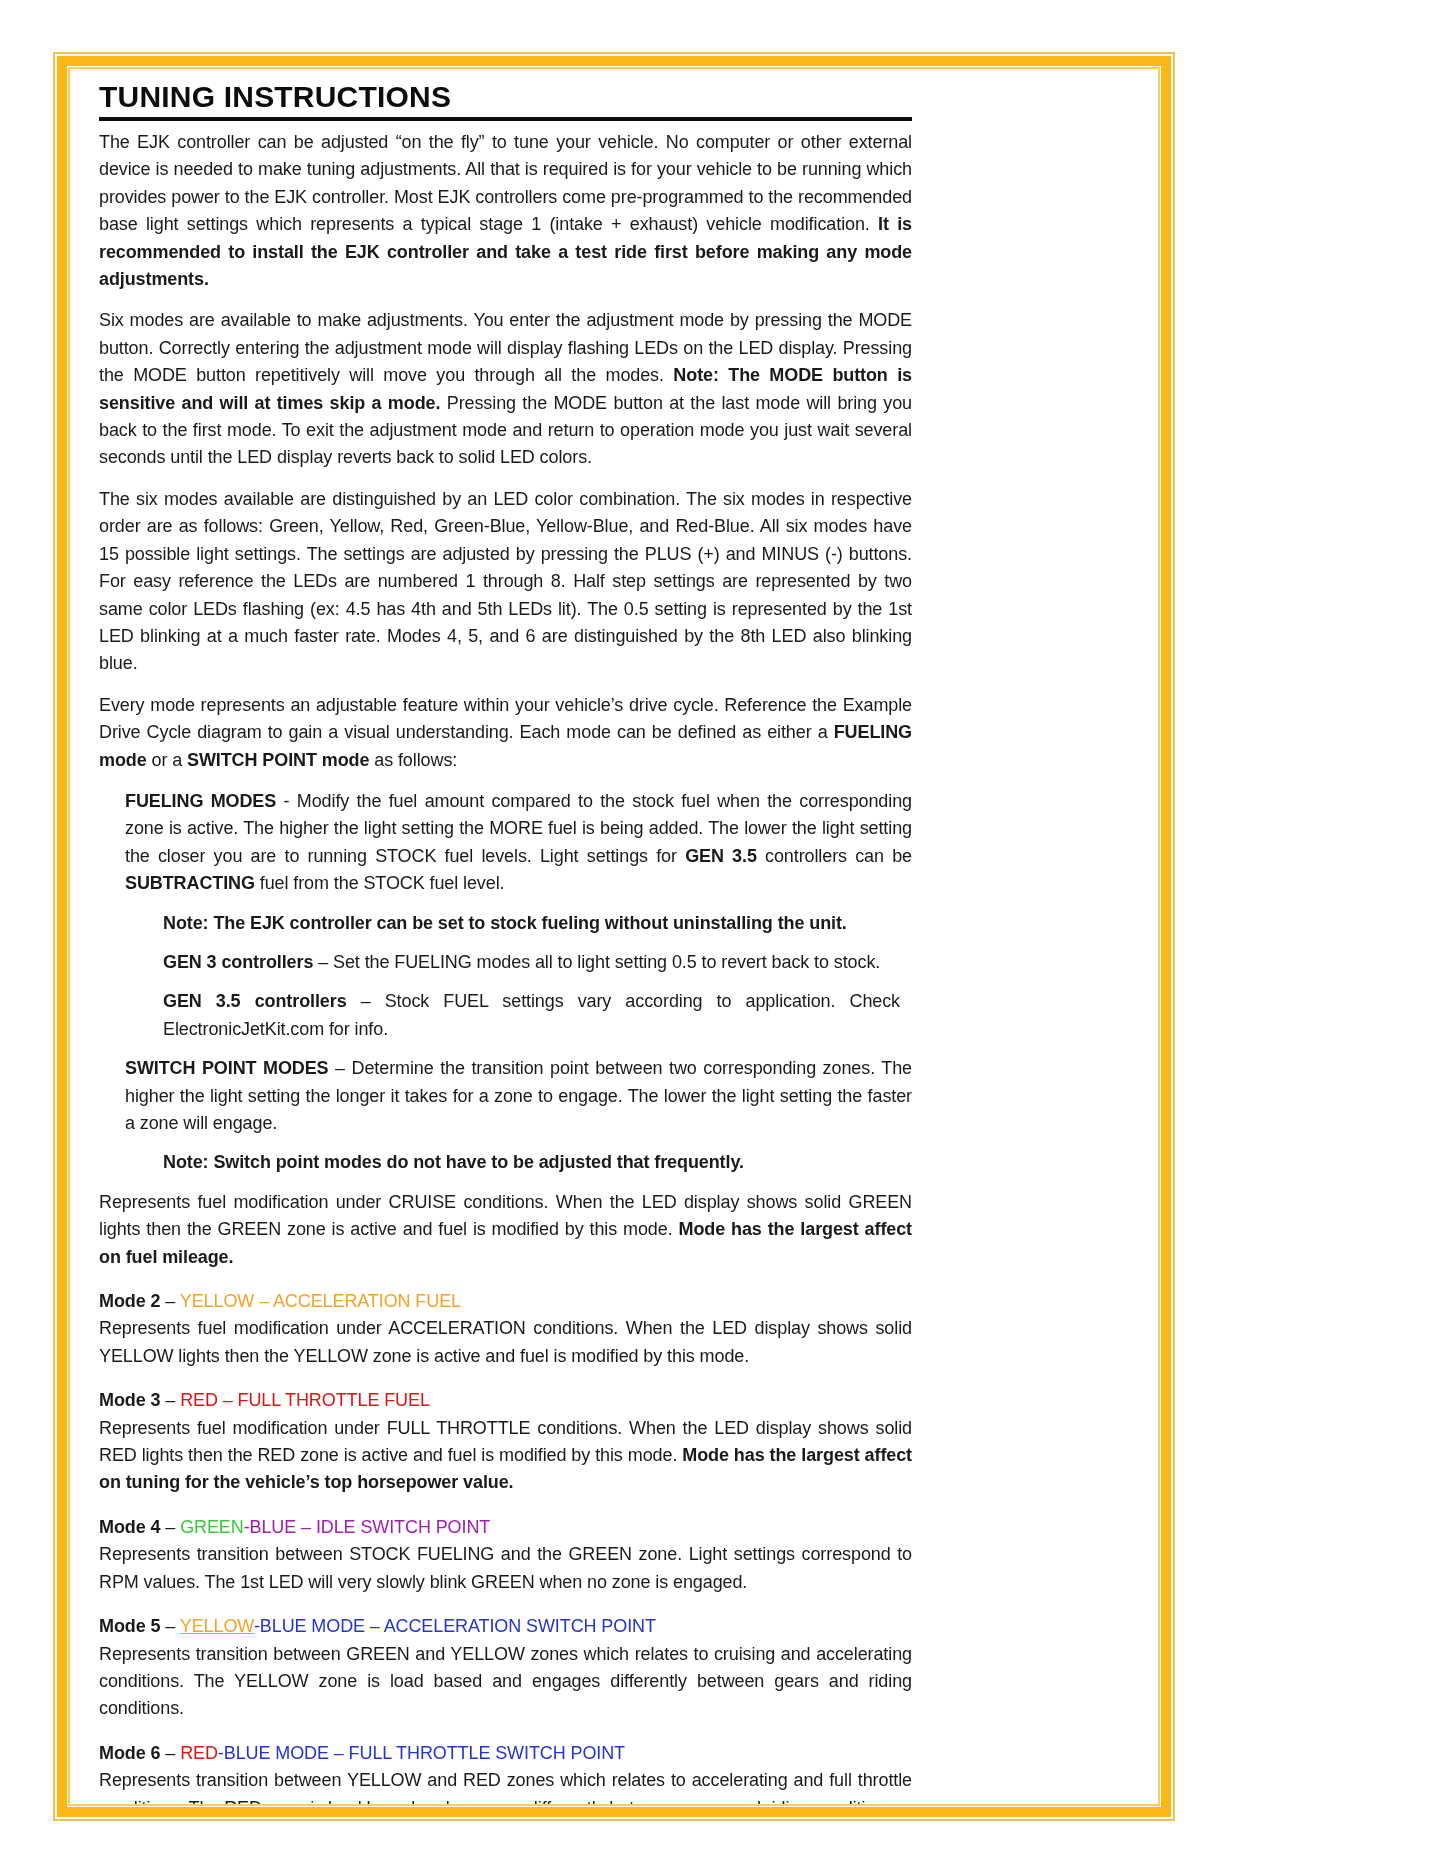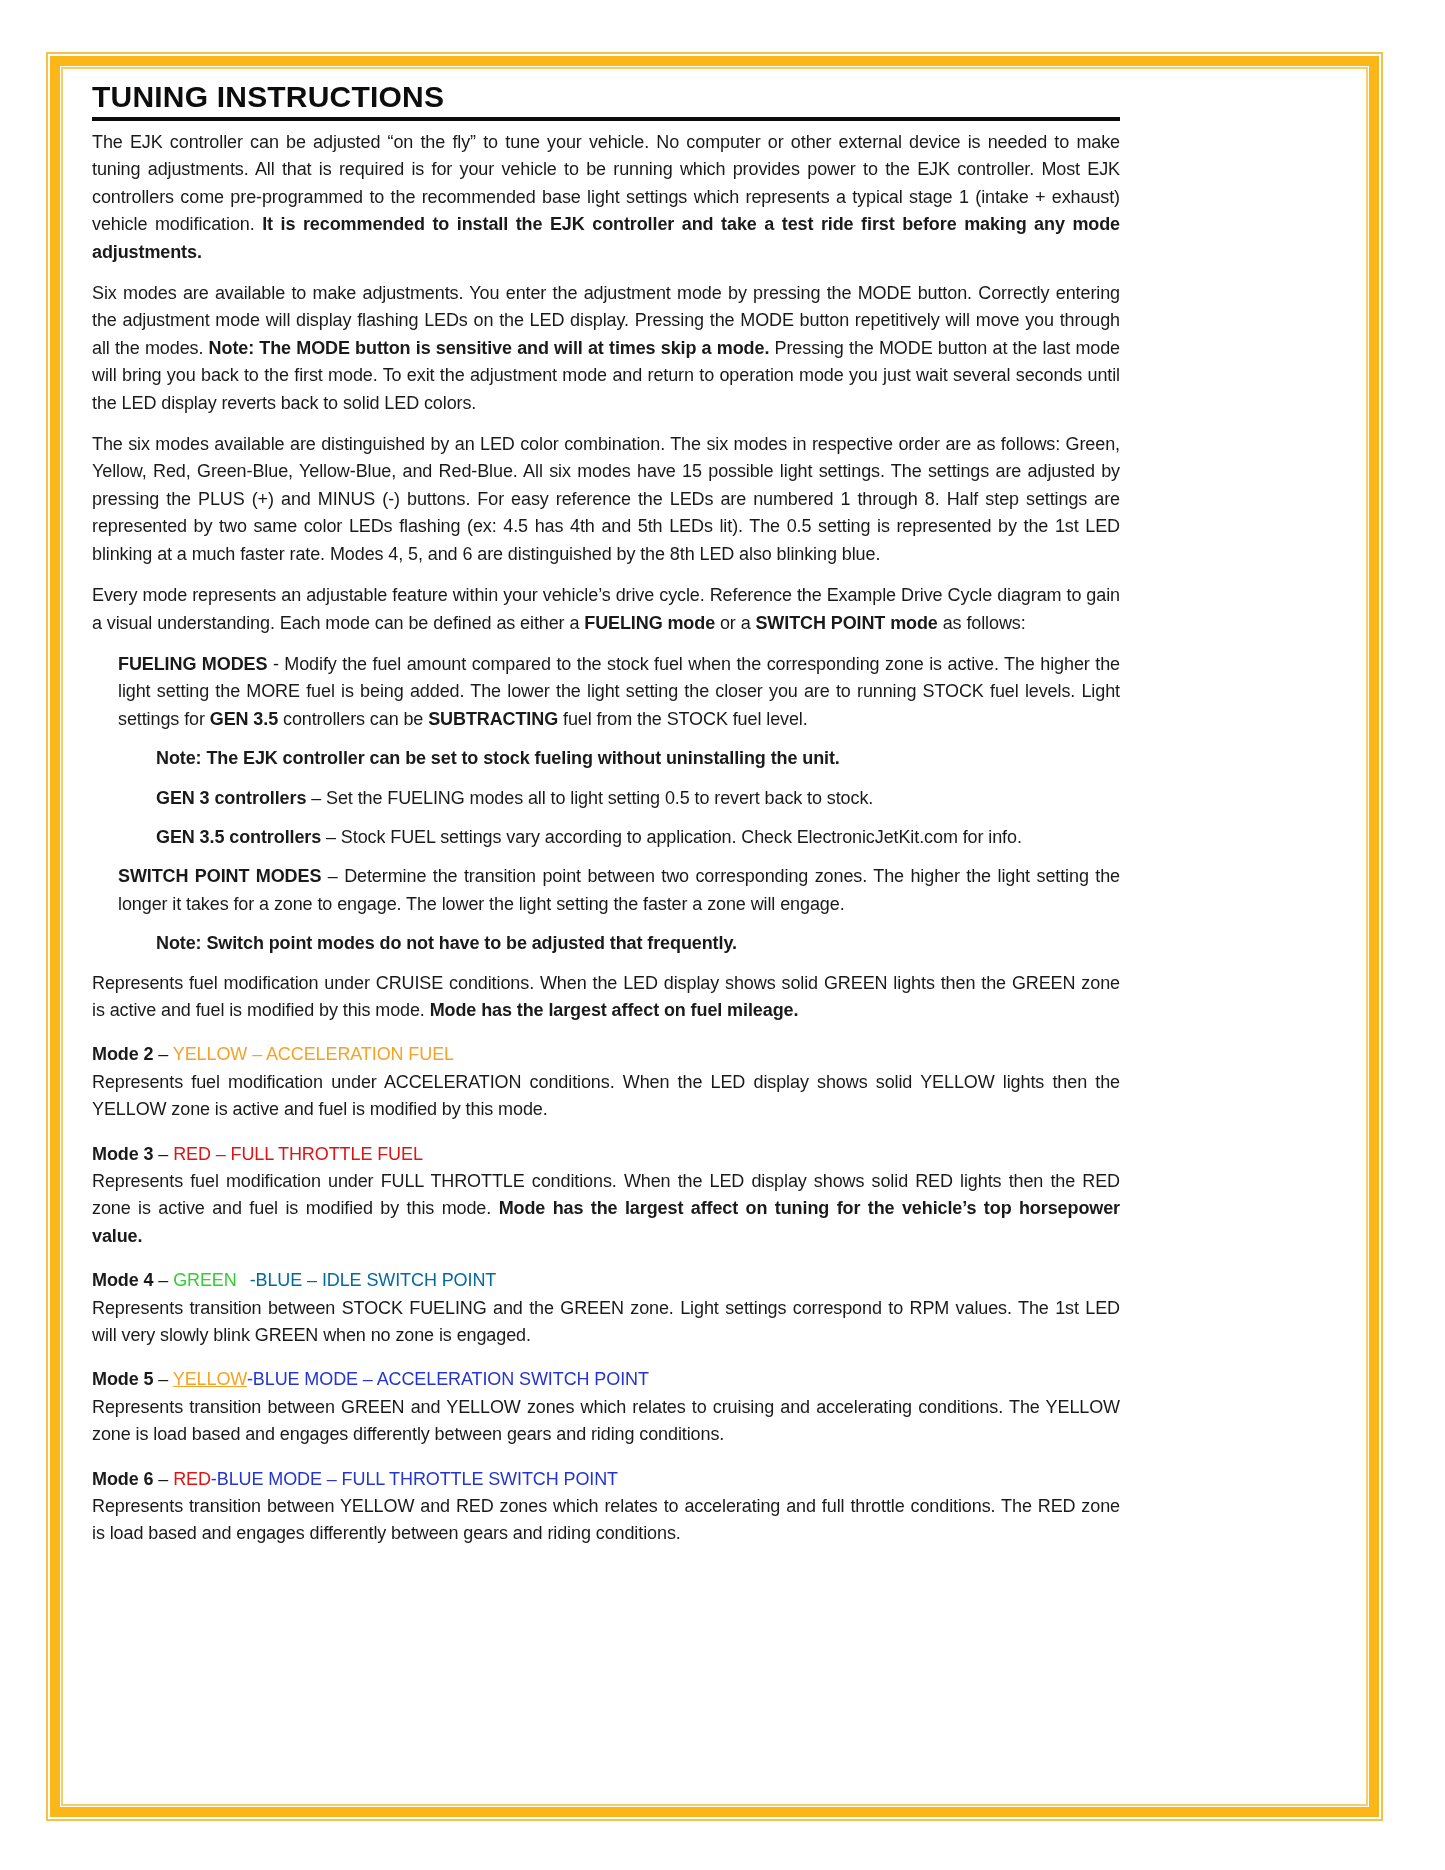--- a/index.html
+++ b/index.html
@@ -5,22 +5,22 @@
   html, body { margin: 0; padding: 0; }
   body {
     width: 1445px; height: 1870px;
     position: relative;
     background: #ffffff;
     font-family: "Liberation Sans", sans-serif;
     color: #1a1a1a;
   }
   .frame {
     position: absolute;
-    left: 46px; top: 52px;
-    width: 1337px; height: 1769px;
+    left: 53px; top: 52px;
+    width: 1122px; height: 1769px;
     box-sizing: border-box;
     border: 2px solid #f2c14e;
     padding: 2px;
   }
   .frame-mid {
     box-sizing: border-box;
     height: 100%;
     border: 10px solid #fbb617;
     padding: 1px;
   }
@@ -72,21 +72,21 @@
           <p class="note"><span class="b">Note: The EJK controller can be set to stock fueling without uninstalling the unit.</span></p>
           <p class="note"><span class="b">GEN 3 controllers</span><span> – Set the FUELING modes all to light setting 0.5 to revert back to stock.</span></p>
           <p class="note"><span class="b">GEN 3.5 controllers</span><span> – Stock FUEL settings vary according to application. Check ElectronicJetKit.com for info.</span></p>
           <p class="sub gap-top"><span class="b">SWITCH POINT MODES</span><span> – Determine the transition point between two corresponding zones. The higher the light setting the longer it takes for a zone to engage. The lower the light setting the faster a zone will engage.</span></p>
           <p class="note"><span class="b">Note: Switch point modes do not have to be adjusted that frequently.</span></p>
           <p class="mb"><span>Represents fuel modification under CRUISE conditions. When the LED display shows solid GREEN lights then the GREEN zone is active and fuel is modified by this mode. </span><span class="b">Mode has the largest affect on fuel mileage.</span></p>
           <p class="mh"><span class="b">Mode 2</span><span> – </span><span style="color: rgb(245, 162, 38);">YELLOW – ACCELERATION FUEL</span></p>
           <p class="mb"><span>Represents fuel modification under ACCELERATION conditions. When the LED display shows solid YELLOW lights then the YELLOW zone is active and fuel is modified by this mode.</span></p>
           <p class="mh"><span class="b">Mode 3</span><span> – </span><span style="color: rgb(224, 19, 19);">RED – FULL THROTTLE FUEL</span></p>
           <p class="mb"><span>Represents fuel modification under FULL THROTTLE conditions. When the LED display shows solid RED lights then the RED zone is active and fuel is modified by this mode. </span><span class="b">Mode has the largest affect on tuning for the vehicle’s top horsepower value.</span></p>
-          <p class="mh"><span class="b">Mode 4</span><span> – </span><span style="color: rgb(53, 204, 53);">GREEN</span><span style="color: #0369a1; margin-left: 13px;">-BLUE – IDLE SWITCH POINT</span></p>
+          <p class="mh"><span class="b">Mode 4</span><span> – </span><span style="color: rgb(53, 204, 53);">GREEN</span><span style="color: #a21caf;">-BLUE – IDLE SWITCH POINT</span></p>
           <p class="mb"><span>Represents transition between STOCK FUELING and the GREEN zone. Light settings correspond to RPM values. The 1st LED will very slowly blink GREEN when no zone is engaged.</span></p>
           <p class="mh"><span class="b">Mode 5</span><span> – </span><span style="color: rgb(245, 162, 38); text-decoration: underline;">YELLOW</span><span style="color: rgb(36, 52, 206);">-BLUE MODE – ACCELERATION SWITCH POINT</span></p>
           <p class="mb"><span>Represents transition between GREEN and YELLOW zones which relates to cruising and accelerating conditions. The YELLOW zone is load based and engages differently between gears and riding conditions.</span></p>
           <p class="mh"><span class="b">Mode 6</span><span> – </span><span style="color: rgb(224, 19, 19);">RED</span><span style="color: rgb(36, 52, 206);">-BLUE MODE – FULL THROTTLE SWITCH POINT</span></p>
           <p class="mb"><span>Represents transition between YELLOW and RED zones which relates to accelerating and full throttle conditions. The RED zone is load based and engages differently between gears and riding conditions.</span></p>
         </div>
     </div>
   </div>
 </div>
 

